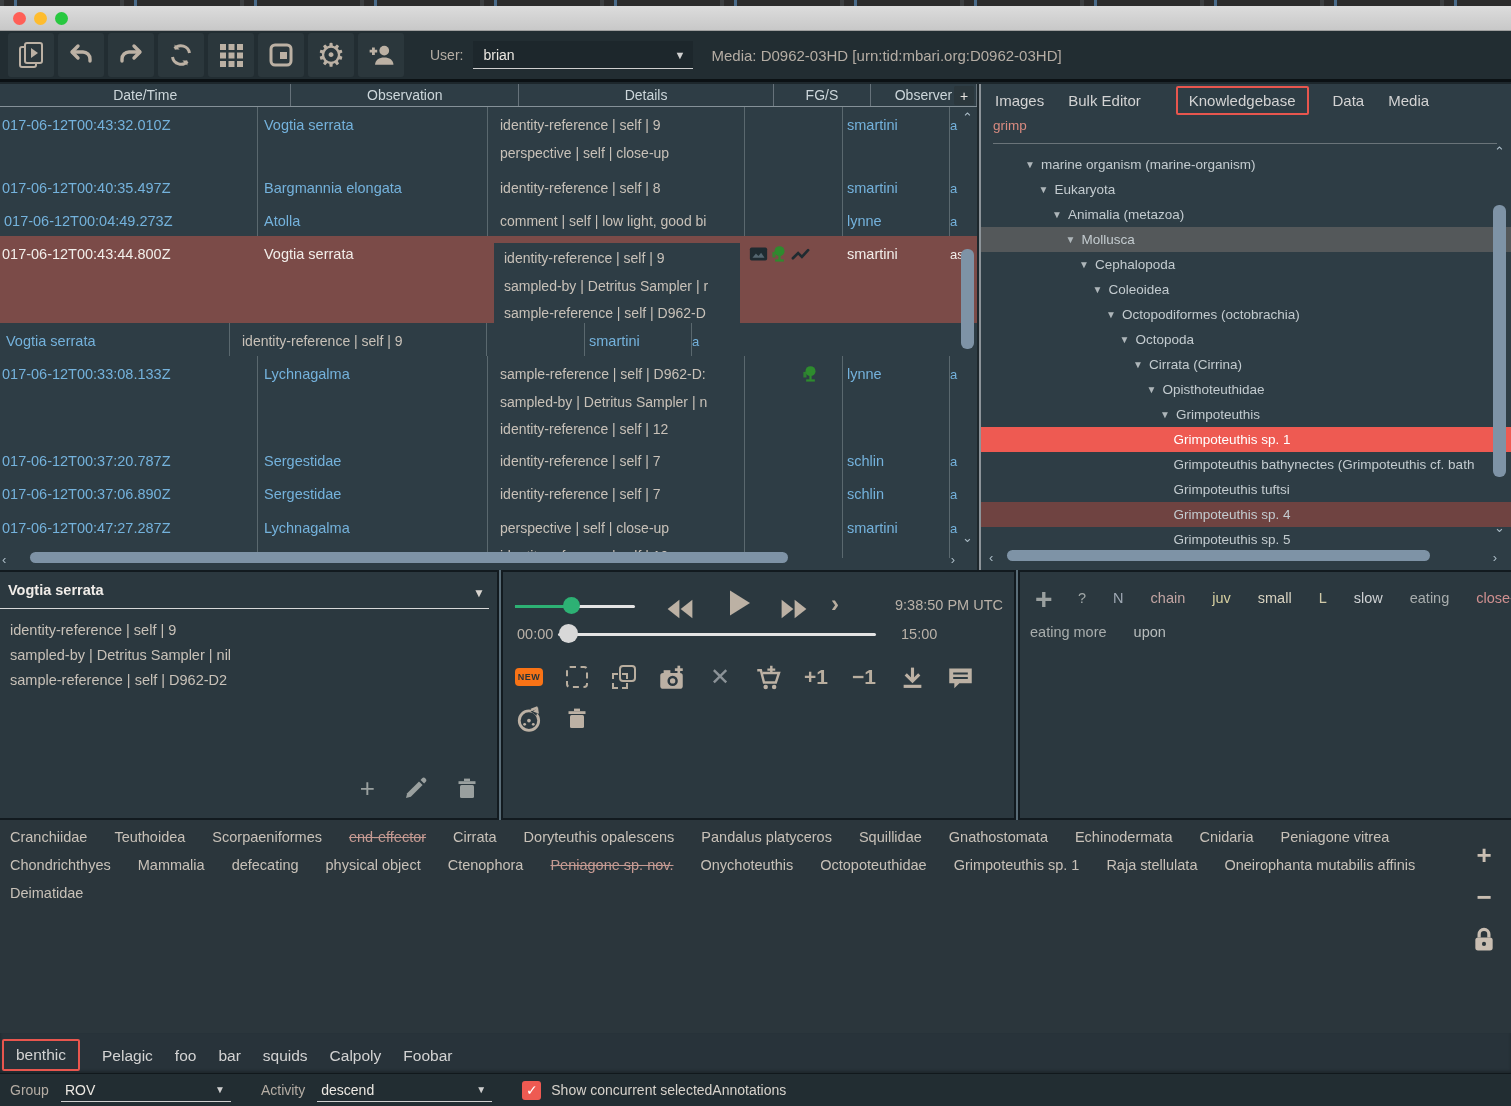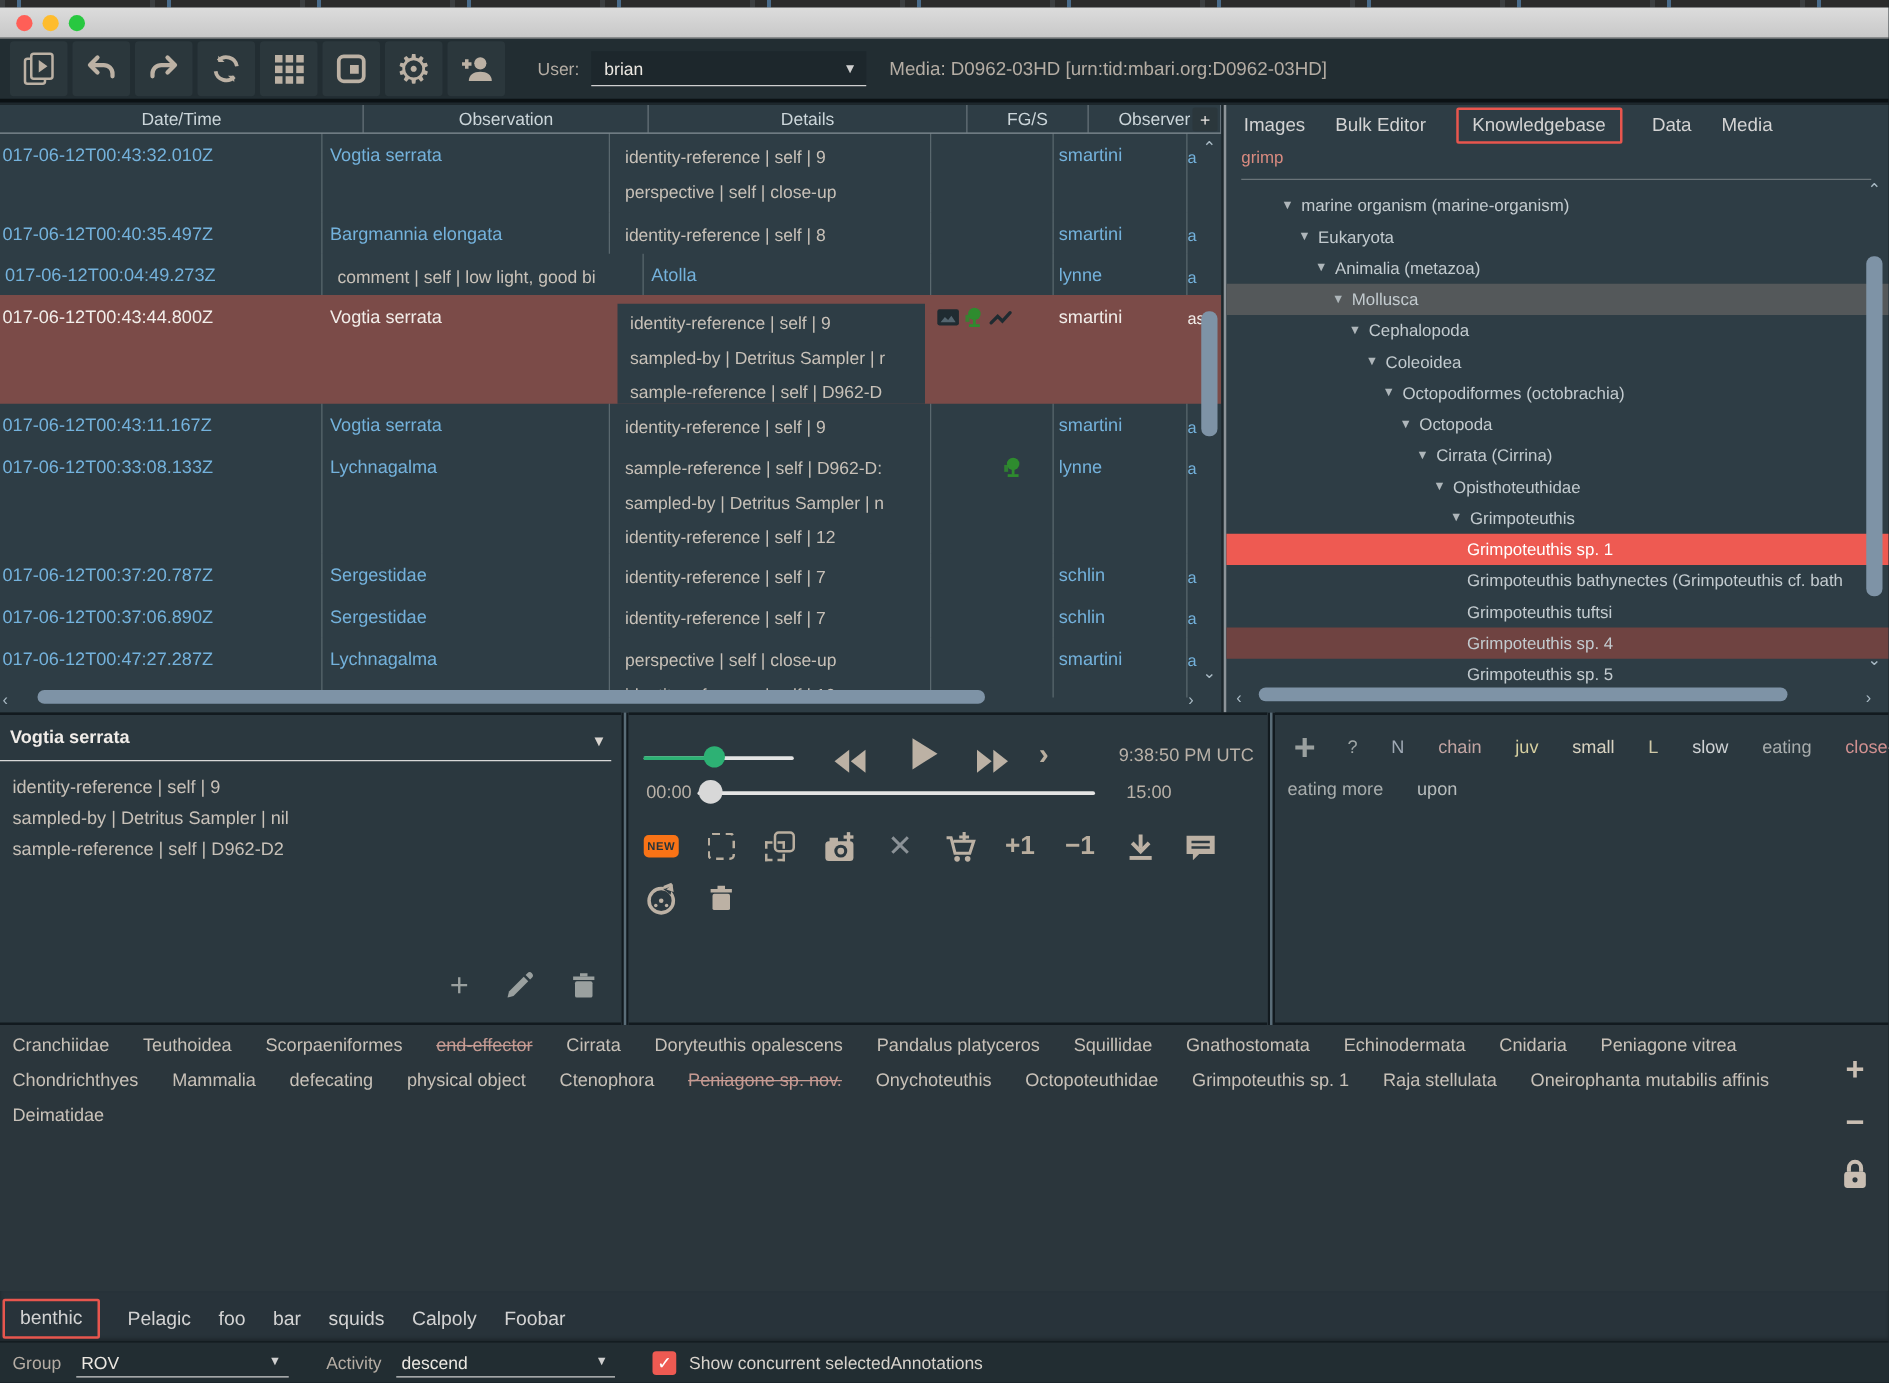--- a/index.html
+++ b/index.html
@@ -51,21 +51,21 @@
 
   
   .sb-thumb { position:absolute; background:#7e93a6; border-radius:6px; }
   .sb-arrow { position:absolute; color:#a9bac4; font-size:13px; line-height:12px; cursor:pointer; }
 
   
   #kb-panel { position:absolute; left:979px; top:84px; width:532px; height:486px; background:#2e3d45;
     border-left:2px solid #8d9499; overflow:hidden; }
   #kb-tabs { display:flex; align-items:center; height:32px; padding-left:14px; gap:24px; }
   .kb-tab { color:#d3d3d3; font-size:15px; cursor:pointer; white-space:nowrap; }
-  .kb-tab.active { border:2px solid #e8564e; border-radius:2px; padding:4px 11px; }
+  .kb-tab.active { border:2px solid #e8564e; border-radius:2px; padding:4px 11px;margin-left:11px; }
   #kb-search { position:relative; height:30px; }
   #kb-search .q { position:absolute; left:12px; top:2px; color:#d98b80; font-size:13.5px; }
   #kb-search .ul { position:absolute; left:12px; right:14px; bottom:2px; border-bottom:1px solid #6a7479; }
   #kb-tree { position:relative; margin-top:6px; }
   .tnode { height:25px; display:flex; align-items:center; color:#c3cbcf; font-size:13.5px; cursor:pointer; white-space:nowrap; }
   .tnode .tcaret { color:#aeb6ba; font-size:10px; margin-right:6px; }
   .tnode.band { background:#54585a; }
   .tnode.selected { background:#ee5a52; color:#ffffff; }
   .tnode.related { background:#6f4341; }
 
@@ -275,27 +275,27 @@
             <div class="obsv" style="padding-left:4px;">smartini</div>
           </div>
           <div class="ocell " style="width: 24px; border-right: none;">
             <div class="extra-c">a</div>
           </div>
         </div>
         <div class="orow" style="height: 33px;">
           <div class="ocell " style="width: 258px;">
             <div class="dtt" style="padding-left:4px;">017-06-12T00:04:49.273Z</div>
           </div>
+          <div class="ocell " style="width: 230px;">
+            <div class="obs-c" style="padding-left:6px;">Atolla</div>
+          </div>
           <div class="ocell " style="width: 257px;">
             <div>
               <div class="det-line" style="padding-left: 12px;">comment | self | low light, good bi</div>
             </div>
-          </div>
-          <div class="ocell " style="width: 230px;">
-            <div class="obs-c" style="padding-left:6px;">Atolla</div>
           </div>
           <div class="ocell " style="width: 98px;"></div>
           <div class="ocell " style="width: 107px;">
             <div class="obsv" style="padding-left:4px;">lynne</div>
           </div>
           <div class="ocell " style="width: 24px; border-right: none;">
             <div class="extra-c">a</div>
           </div>
         </div>
         <div class="orow sel" style="height: 87px;">
@@ -330,23 +330,20 @@
             </div>
           </div>
           <div class="ocell " style="width: 107px;">
             <div class="obsv" style="padding-left:4px;">smartini</div>
           </div>
           <div class="ocell " style="width: 24px; border-right: none;">
             <div class="extra-c">as</div>
           </div>
         </div>
         <div class="orow" style="height: 33px;">
-          <div class="ocell " style="width: 258px;">
-            <div class="dtt" style="padding-left:2px;">017-06-12T00:43:11.167Z</div>
-          </div>
           <div class="ocell " style="width: 230px;">
             <div class="obs-c" style="padding-left:6px;">Vogtia serrata</div>
           </div>
           <div class="ocell " style="width: 257px;">
             <div>
               <div class="det-line" style="padding-left: 12px;">identity-reference | self | 9</div>
             </div>
           </div>
           <div class="ocell " style="width: 98px;"></div>
           <div class="ocell " style="width: 107px;">

